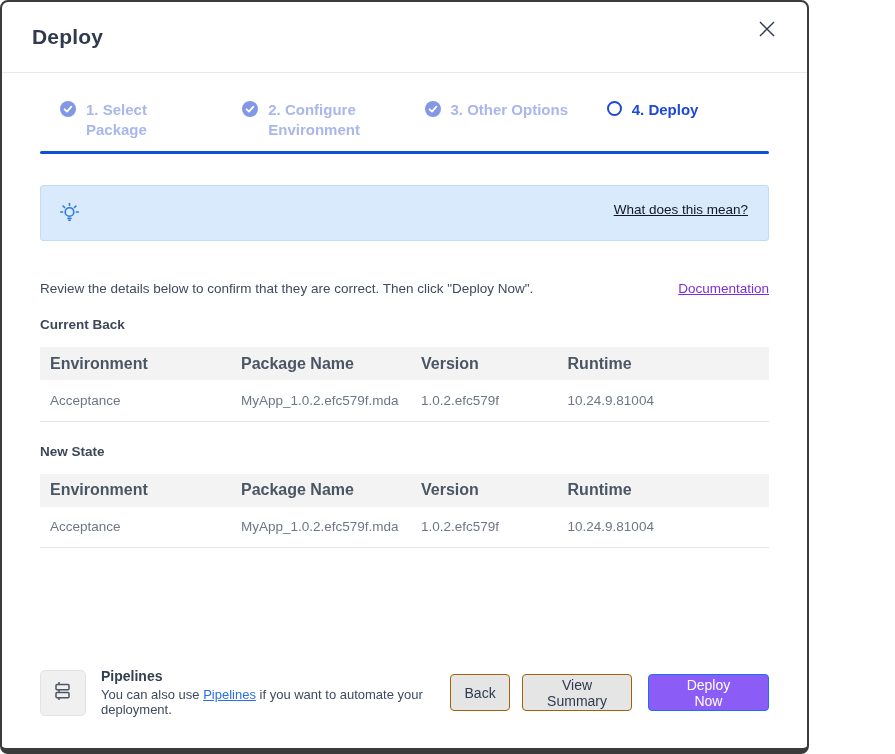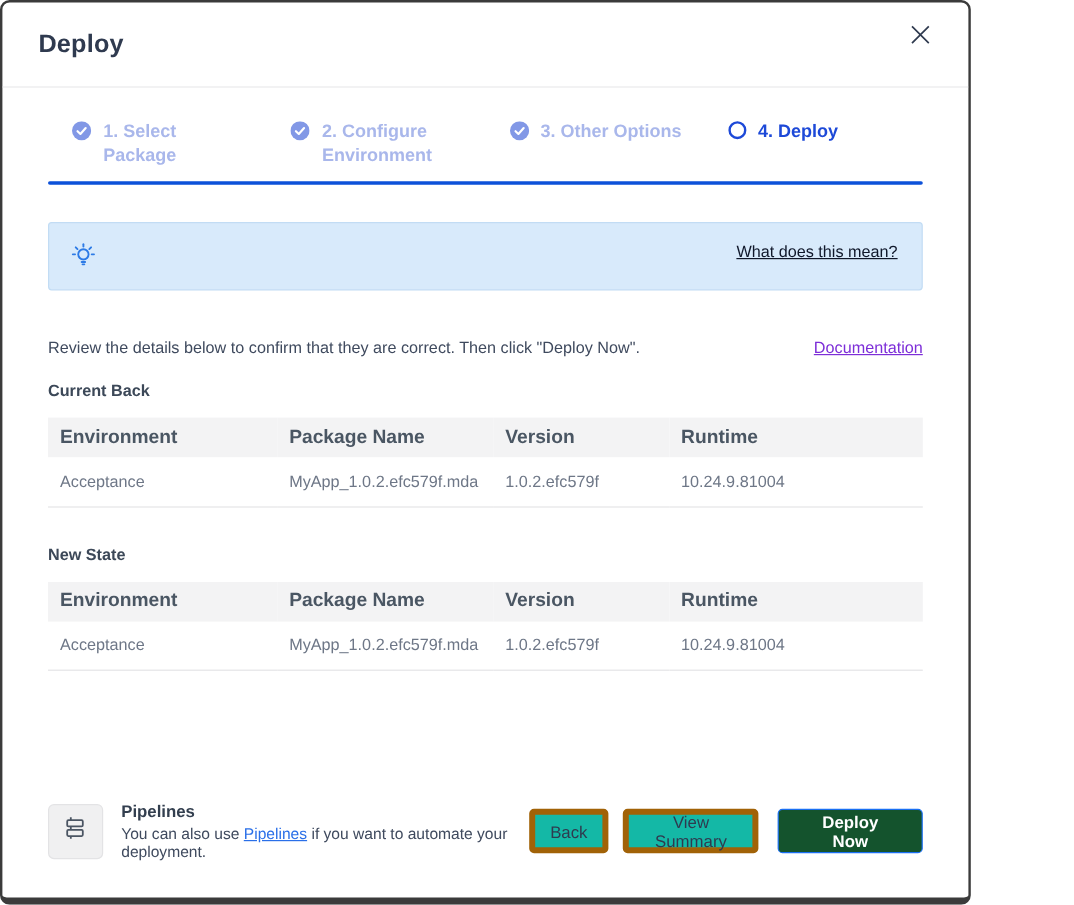--- a/index.html
+++ b/index.html
@@ -67,21 +67,21 @@
     font-size: 13.5px; color: #0f172a; text-decoration: underline;
     white-space: nowrap; cursor: pointer;
   }
   
   .review-row { margin-top: 40px; display: flex; align-items: baseline; }
   .review-text { font-size: 13.5px; color: #3f4a5e; }
   .doc-link { margin-left: auto; font-size: 13.5px; color: #7d2ed8; text-decoration: underline; cursor: pointer; }
   
   .section-title { font-size: 13.5px; font-weight: 700; color: #3c4858; }
   .section-title.first { margin-top: 21px; }
-  .section-title.second { margin-top: 32px; }
+  .section-title.second { margin-top: 22px; }
   table.state-table { width: 100%; border-collapse: collapse; margin-top: 15px; table-layout: fixed; }
   table.state-table col.c1 { width: 26.2%; }
   table.state-table col.c2 { width: 24.7%; }
   table.state-table col.c3 { width: 20.1%; }
   table.state-table col.c4 { width: 29%; }
   table.state-table th {
     background: #f3f3f4; text-align: left;
     font-size: 16px; font-weight: 700; color: #4a5663;
     height: 33px; padding: 0 10px;
   }
@@ -106,26 +106,26 @@
   .pipe-title { font-size: 14px; font-weight: 700; color: #333f4f; margin-bottom: 3px; }
   .pipe-desc { font-size: 13px; color: #3f4a5e; }
   .pipe-desc a { color: #2a6fe8; text-decoration: underline; cursor: pointer; }
   .footer-buttons { margin-left: auto; display: flex; align-items: center; gap: 12px; }
   .btn {
     font-family: inherit; font-size: 14px; cursor: pointer;
     border-radius: 4px; height: 37px; display: inline-flex;
     align-items: center; justify-content: center;
   }
   .btn-secondary {
-    background: #14b8a6; border: 5px solid #a16207; color: #2f3a4f;
+    background: #e5e5e5; border: 1px solid #a16207; color: #2f3a4f;
     padding: 0 17px; min-width: 60px;
   }
   .btn-primary {
-    background: #14532d; border: 1px solid #1a6ff3; color: #fff;
-    font-weight: 700; padding: 0 30px; margin-left: 4px;
+    background: #8b5cf6; border: 1px solid #1a6ff3; color: #fff;
+    font-weight: 400; padding: 0 30px; margin-left: 4px;
   }
 </style>
 </head>
 <body>
 
 <div class="modal">
 
   <div class="modal-header">
     <div class="modal-title">Deploy</div>
     <button class="close-btn">

